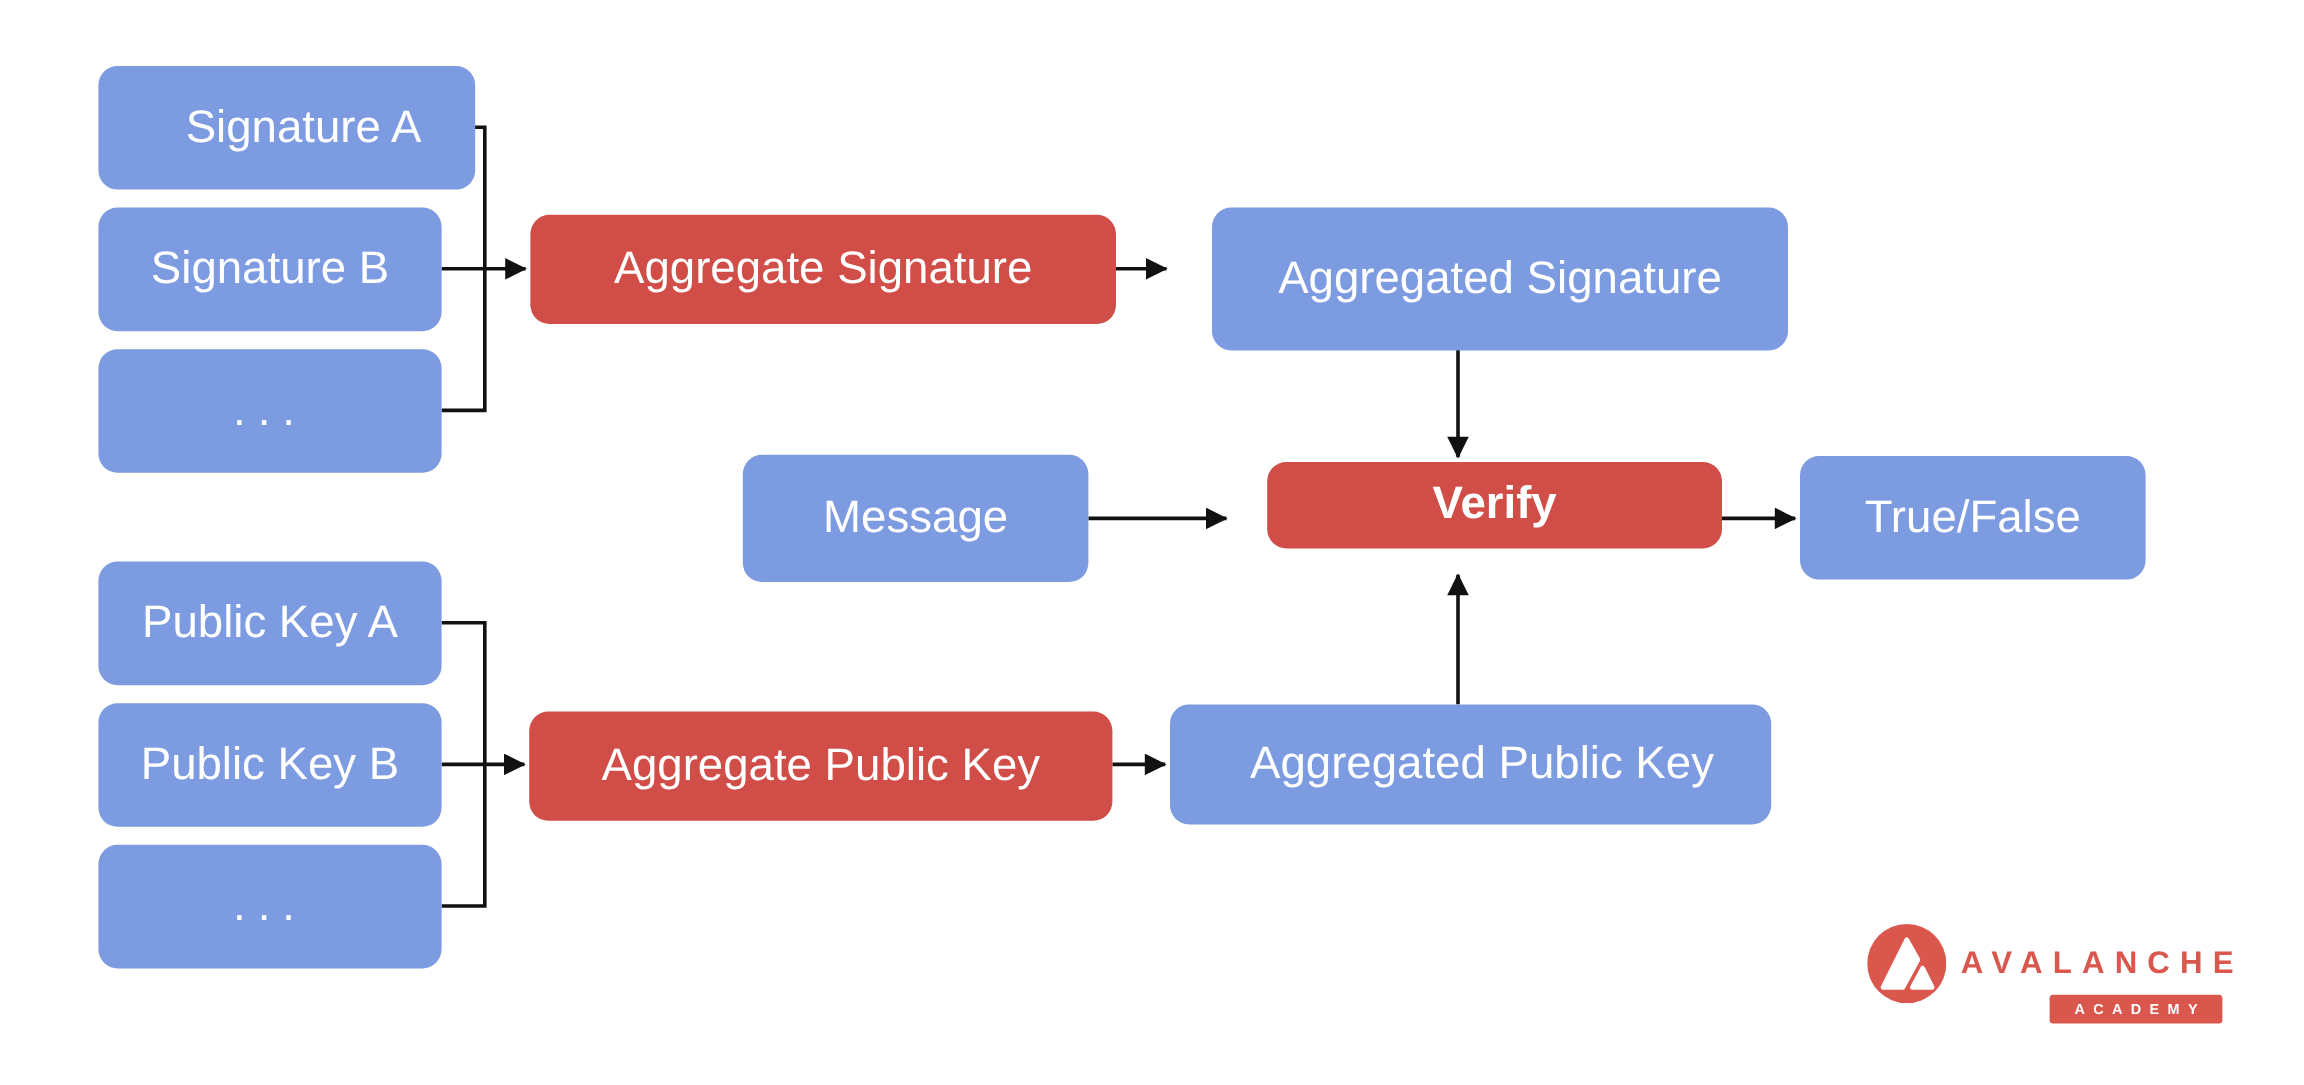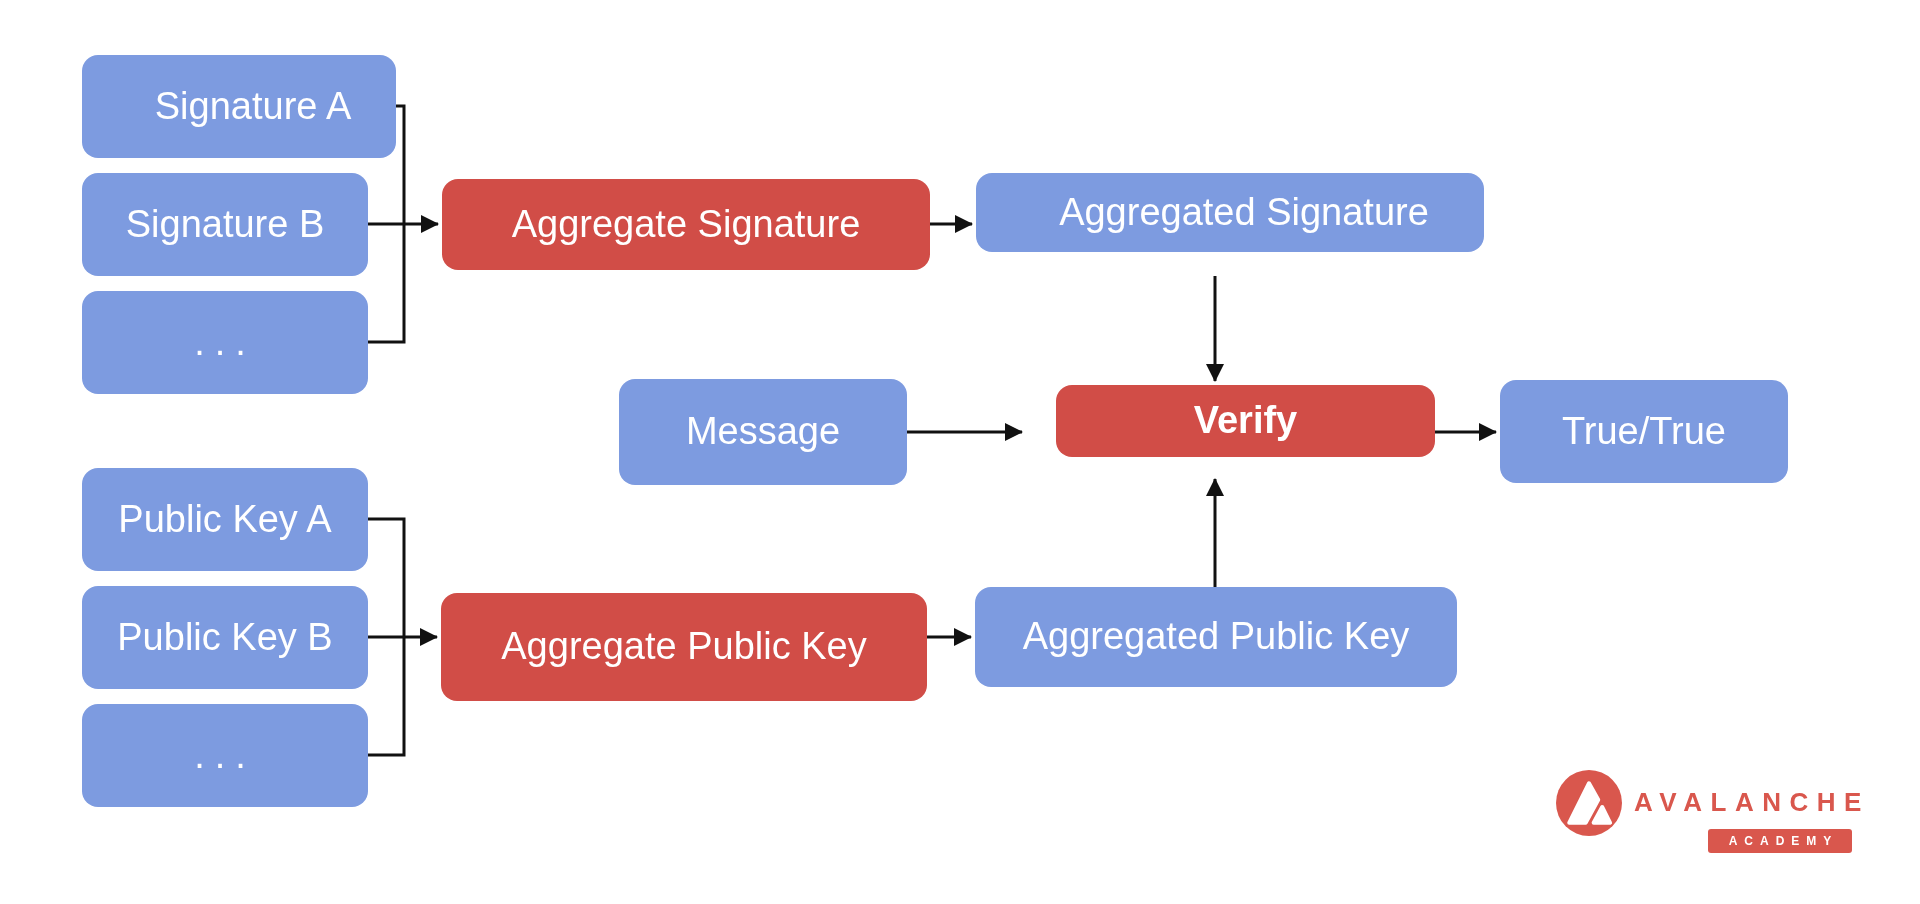--- a/index.html
+++ b/index.html
@@ -116,32 +116,32 @@
     <path class="connector" d="M368,637 H437" marker-end="url(#arrow)"></path>
     <path class="connector" d="M927,637 H971" marker-end="url(#arrow)"></path>
     <path class="connector" d="M1215,587 V479" marker-end="url(#arrow)"></path>
   </svg>
 
   <div class="node blue" style="left:82px; top:55px; width:286px; height:103px;padding-left:28px;">Signature A</div>
   <div class="node blue" style="left:82px; top:173px; width:286px; height:103px;">Signature B</div>
   <div class="node blue dots" style="left:82px; top:291px; width:286px; height:103px;">...</div>
 
   <div class="node red" style="left:442px; top:179px; width:488px; height:91px;">Aggregate Signature</div>
-  <div class="node blue" style="left:976px; top:173px; width:480px; height:79px;padding-left:28px;">Aggregated Signature</div>
+  <div class="node blue" style="left:1010px; top:173px; width:480px; height:119px;">Aggregated Signature</div>
 
   <div class="node blue" style="left:619px; top:379px; width:288px; height:106px;">Message</div>
   <div class="node red bold" style="left:1056px; top:385px; width:379px; height:72px;">Verify</div>
-  <div class="node blue" style="left:1500px; top:380px; width:288px; height:103px;">True/True</div>
+  <div class="node blue" style="left:1500px; top:380px; width:288px; height:103px;">True/False</div>
 
   <div class="node blue" style="left:82px; top:468px; width:286px; height:103px;">Public Key A</div>
   <div class="node blue" style="left:82px; top:586px; width:286px; height:103px;">Public Key B</div>
   <div class="node blue dots" style="left:82px; top:704px; width:286px; height:103px;">...</div>
 
-  <div class="node red" style="left:441px; top:593px; width:486px; height:108px;">Aggregate Public Key</div>
-  <div class="node blue" style="left:975px; top:587px; width:482px; height:100px;">Aggregated Public Key</div>
+  <div class="node red" style="left:441px; top:593px; width:486px; height:91px;">Aggregate Public Key</div>
+  <div class="node blue" style="left:975px; top:587px; width:482px; height:100px;padding-left:19px;">Aggregated Public Key</div>
 
   <div id="logo">
     <svg id="logo-mark" viewBox="0 0 100 100">
       <circle cx="50" cy="50" r="50" fill="#D9574D"></circle>
       <path d="M50,20 L64,45 L45,80 L20,80 Z" fill="#ffffff" stroke="#ffffff" stroke-width="6" stroke-linejoin="round"></path>
       <path d="M70,56 L82,80 L57,80 Z" fill="#ffffff" stroke="#ffffff" stroke-width="6" stroke-linejoin="round"></path>
     </svg>
     <div id="logo-wordmark">AVALANCHE</div>
     <div id="logo-badge">ACADEMY</div>
   </div>

